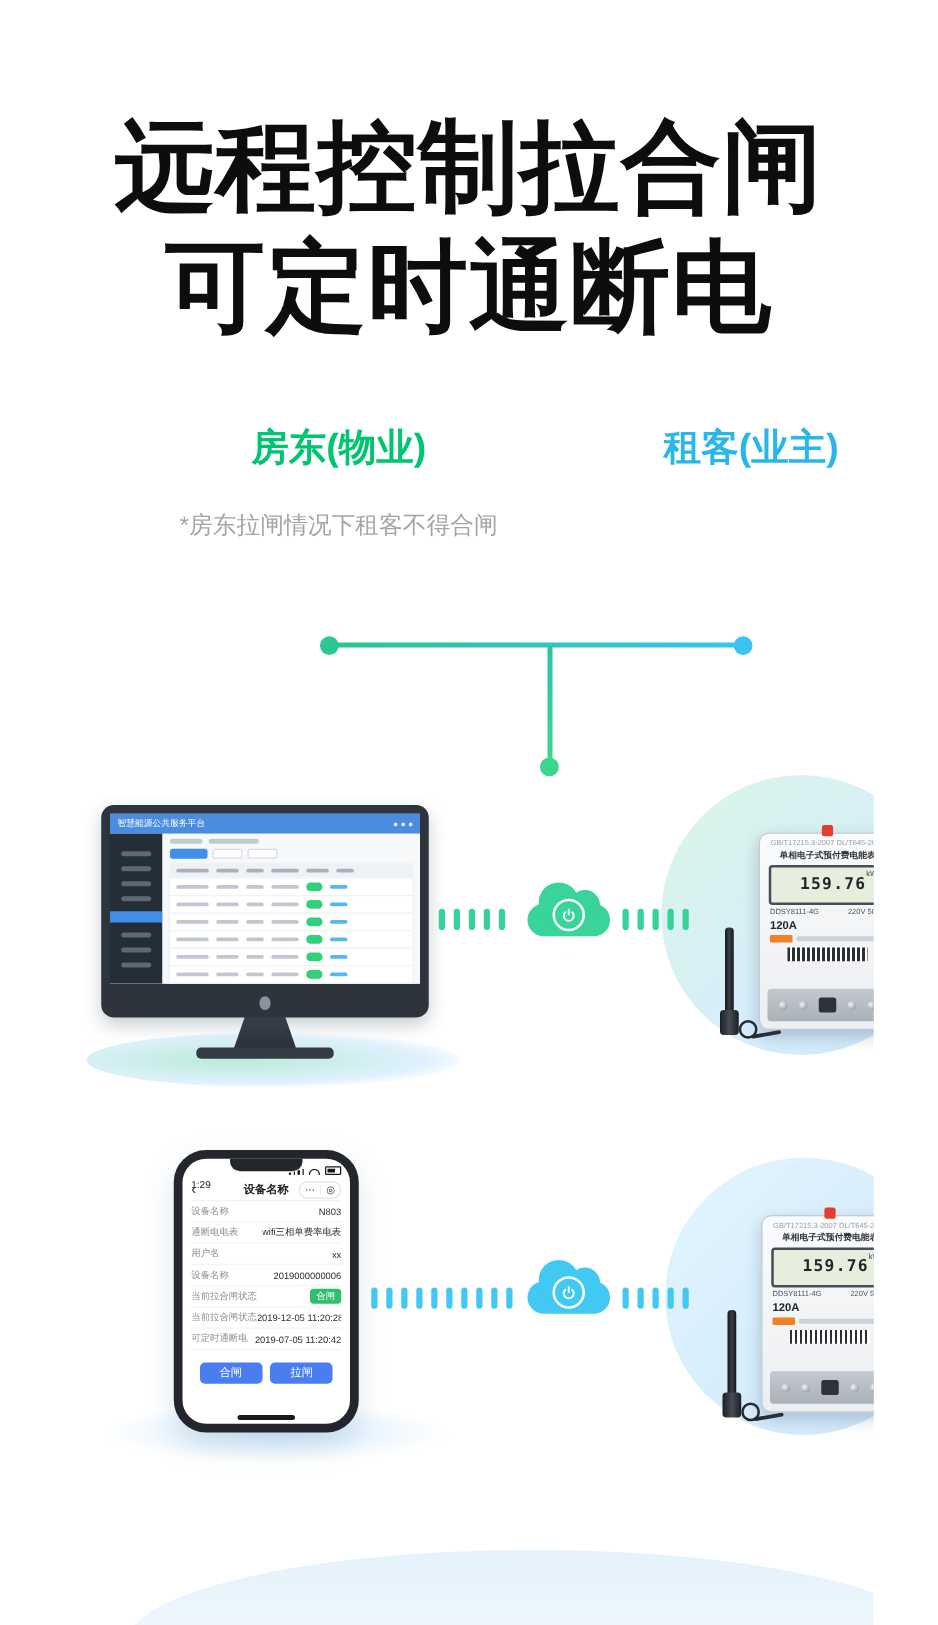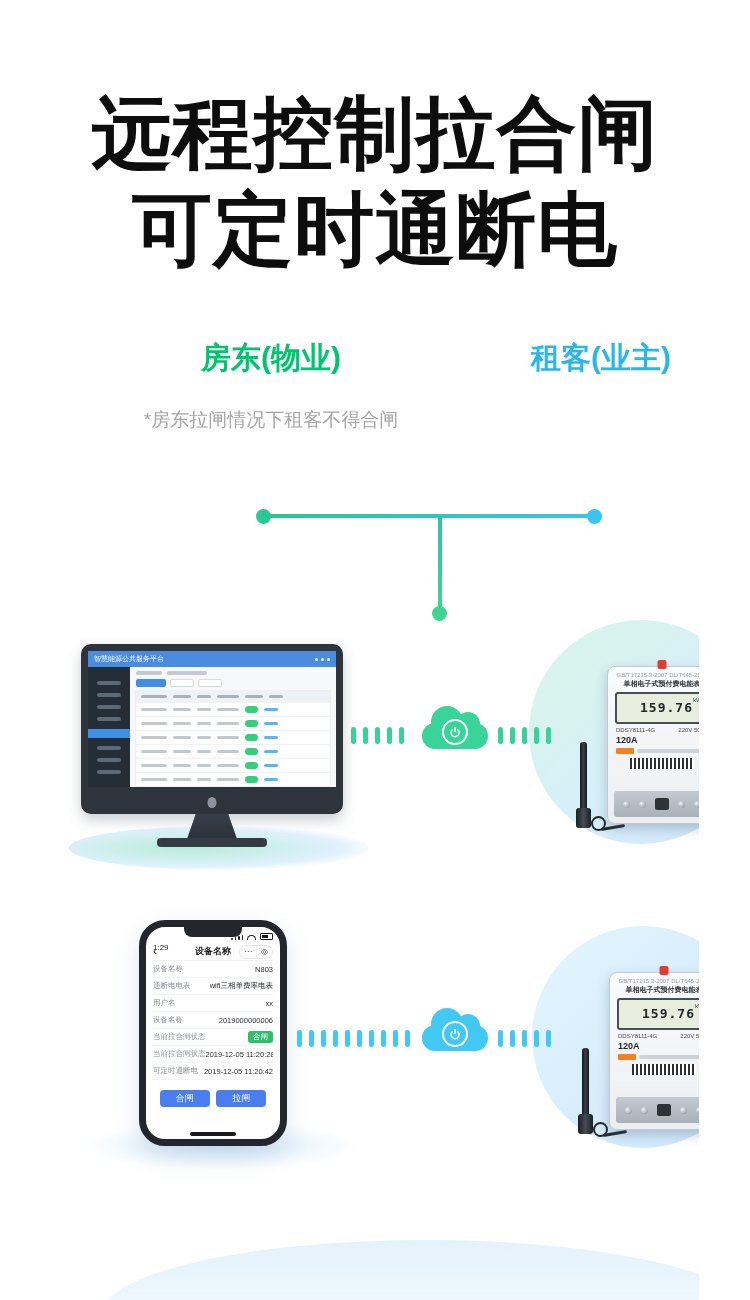--- a/index.html
+++ b/index.html
@@ -394,21 +394,21 @@
       <div class="ph-row">
         <span class="ph-label">当前拉合闸状态</span>
         <span class="ph-badge">合闸</span>
       </div>
       <div class="ph-row">
         <span class="ph-label">当前拉合闸状态</span>
         <span class="ph-value">2019-12-05 11:20:28</span>
       </div>
       <div class="ph-row">
         <span class="ph-label">可定时通断电</span>
-        <span class="ph-value">2019-12-05 11:20:42</span>
+        <span class="ph-value">2019-07-05 11:20:42</span>
       </div>
       <div class="ph-buttons">
         <span class="ph-btn">合闸</span>
         <span class="ph-btn">拉闸</span>
       </div>
       <span class="ph-home"></span>
     </div>
   </div>
 
   <div class="dash-row" style="left:246px;top:1030px;">

